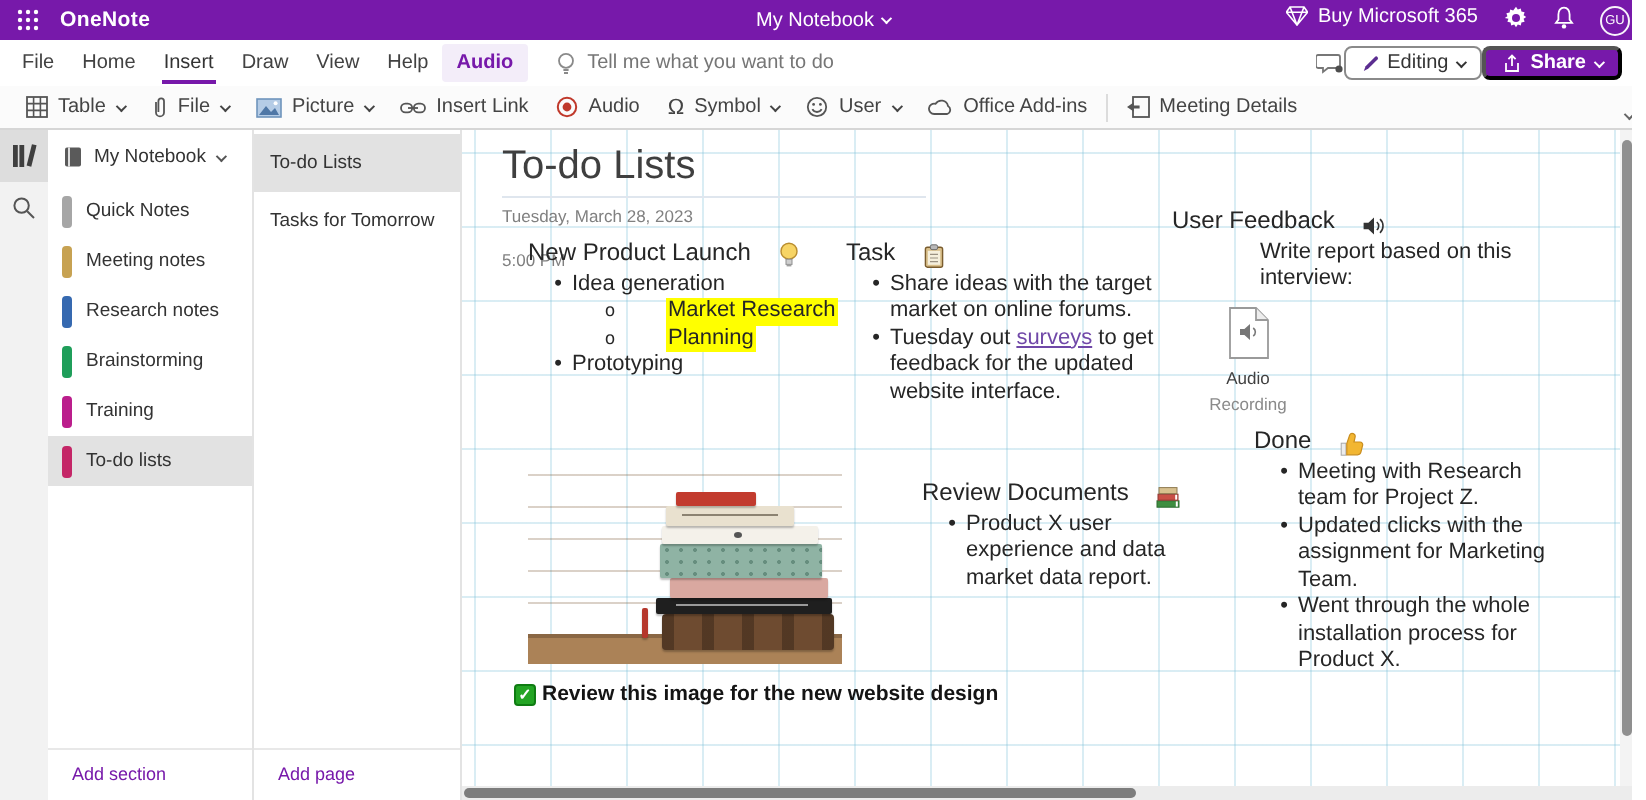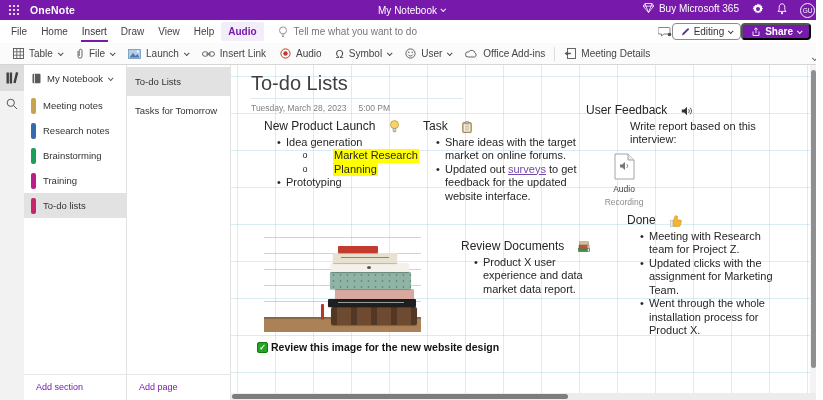--- a/index.html
+++ b/index.html
@@ -52,24 +52,24 @@
   .panefoot { margin-top:auto; border-top:1px solid #e8e8e8; padding:7px 0 8px 12px; font-size:9px; color:#7719aa; }
 
   
   .canvas { flex:1; position:relative; background-color:#fff; overflow:hidden;
     background-image:
       linear-gradient(to right, rgba(120,190,215,.28) 1px, transparent 1px),
       linear-gradient(to bottom, rgba(120,190,215,.28) 1px, transparent 1px);
     background-size:38px 37px; background-position:6px 11px; }
   .ptitle { position:absolute; left:20px; top:7px; font-size:20px; font-weight:400; color:#3f3f3f; }
   .titleline { position:absolute; left:20px; top:33px; width:212px; border-bottom:1px solid #dfe6ee; }
-  .pdate { position:absolute; left:20px; top:38px; font-size:8.5px; color:#808080; display:flex; gap:12px; }
+  .pdate { position:absolute; left:20px; top:38px; font-size:8.5px; color:#808080; display:flex; gap:12px;flex-direction:column; }
 
   .block { position:absolute; font-size:11px; line-height:13.5px; color:#262626; }
-  .bhead { font-size:12px; display:flex; align-items:center; gap:14px; margin-bottom:2px; }
+  .bhead { font-size:12px; display:flex; align-items:flex-end; gap:14px; margin-bottom:2px; }
   .li { display:flex; }
   .li .mk { flex:none; width:14px; text-align:center; }
   .l1 { margin-left:8px; }
   .l2 { margin-left:34px; }
   .l2 .mk { font-size:9px; line-height:13.5px; }
   .hl { background:#ffff00; padding:0 1px;margin-left:21px; }
   .linktext { color:#7048a8; text-decoration:underline; }
 
   .fb-att { margin:6px 0 0 10px; width:56px; display:flex; flex-direction:column; align-items:center; }
   .fb-lab1 { font-size:8.5px; color:#404040; margin-top:3px; }
@@ -212,21 +212,21 @@
         </svg>
       <span>File</span>
         <span class="chev"></span>
     </span>
     <span class="ritem">
       <svg width="13" height="10" viewBox="0 0 13 10">
           <rect x="0.5" y="0.5" width="12" height="9" fill="#b5cce6" stroke="#6f94bc" stroke-width="0.8"></rect>
           <path d="M1.5 8.5 L5 4 L7.5 7 L9.5 5 L11.5 8.5 Z" fill="#4f77a6"></path>
           <circle cx="9.8" cy="2.6" r="1" fill="#fff"></circle>
         </svg>
-      <span>Launch</span>
+      <span>Picture</span>
         <span class="chev"></span>
     </span>
     <span class="ritem">
       <svg width="13" height="8" viewBox="0 0 13 8">
           <rect x="0.5" y="1.8" width="5.6" height="4.4" rx="2.2" fill="none" stroke="#555" stroke-width="0.9"></rect>
           <rect x="6.9" y="1.8" width="5.6" height="4.4" rx="2.2" fill="none" stroke="#555" stroke-width="0.9"></rect>
           <path d="M4 4 h5" stroke="#555" stroke-width="0.9"></path>
         </svg>
       <span>Insert Link</span>
     </span>
@@ -292,20 +292,24 @@
     <div class="pane nbpane">
       <div class="nbheader">
         <svg width="11" height="11" viewBox="0 0 11 11">
             <rect x="1.5" y="0.8" width="8" height="9.4" rx="1" fill="#5a5a5a"></rect>
             <rect x="3" y="0.8" width="1" height="9.4" fill="#fff" opacity="0.8"></rect>
           </svg>
         <span>My Notebook</span>
           <span class="chev" style="color:#555;"></span>
       </div>
       <div class="sec">
+          <span class="sectab" style="background-color: rgb(166, 166, 166);"></span>
+          <span>Quick Notes</span>
+        </div>
+      <div class="sec">
           <span class="sectab" style="background-color: rgb(199, 162, 82);"></span>
           <span>Meeting notes</span>
         </div>
       <div class="sec">
           <span class="sectab" style="background-color: rgb(54, 105, 176);"></span>
           <span>Research notes</span>
         </div>
       <div class="sec">
           <span class="sectab" style="background-color: rgb(31, 158, 90);"></span>
           <span>Brainstorming</span>
@@ -372,21 +376,21 @@
               <path d="M3 5.2 h4 M3 7 h4 M3 8.8 h4" stroke="#9a9182" stroke-width="0.6"></path>
               <rect x="3.2" y="0.4" width="3.6" height="2.4" rx="0.8" fill="#b8b8b8" stroke="#6f6f6f" stroke-width="0.5"></rect>
             </svg>
         </div>
         <div class="li l1" style="width:158px;">
             <span class="mk">•</span>
             <span style="width:132px;">Share ideas with the target market on online forums.</span>
           </div>
         <div class="li l1" style="width:158px;">
             <span class="mk">•</span>
-          <span style="width:132px;"><span>Updated out </span><span class="linktext">surveys</span><span> to get feedback for the updated website interface.</span></span>
+          <span style="width:132px;"><span>Tuesday out </span><span class="linktext">surveys</span><span> to get feedback for the updated website interface.</span></span>
         </div>
       </div>
 
       <div class="block" style="left:355px; top:39px; width:140px;">
         <div class="bhead">
             <span>User Feedback</span>
           <svg width="12" height="10" viewBox="0 0 12 10">
               <path d="M0.8 3.4 h2.4 L6 0.8 v8.4 L3.2 6.6 H0.8 Z" fill="#333"></path>
               <path d="M7.4 3 a2.6 2.6 0 0 1 0 4 M9 1.6 a4.6 4.6 0 0 1 0 6.8" fill="none" stroke="#333" stroke-width="0.8"></path>
             </svg>

